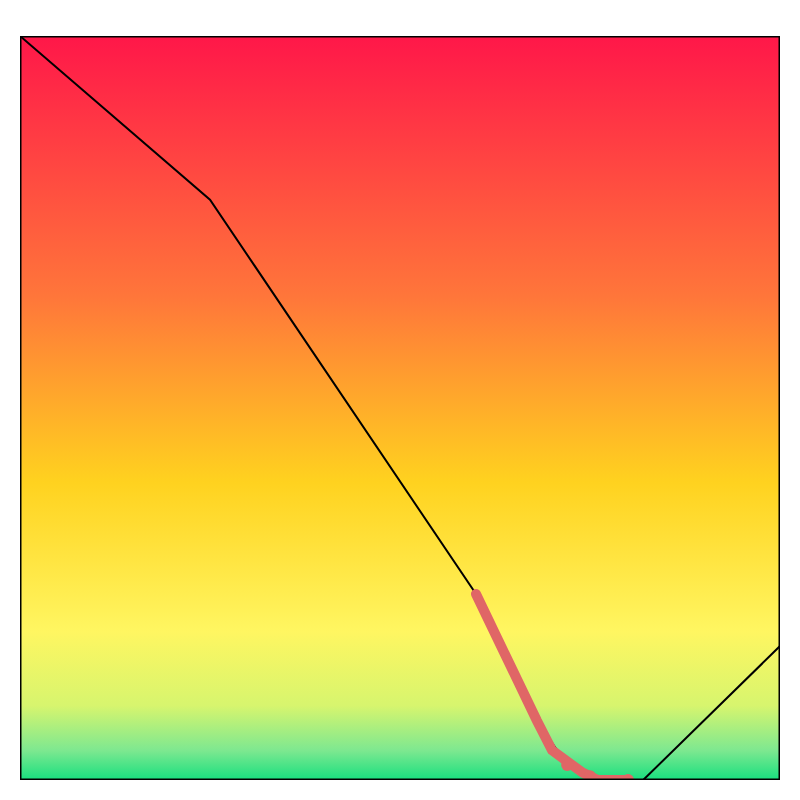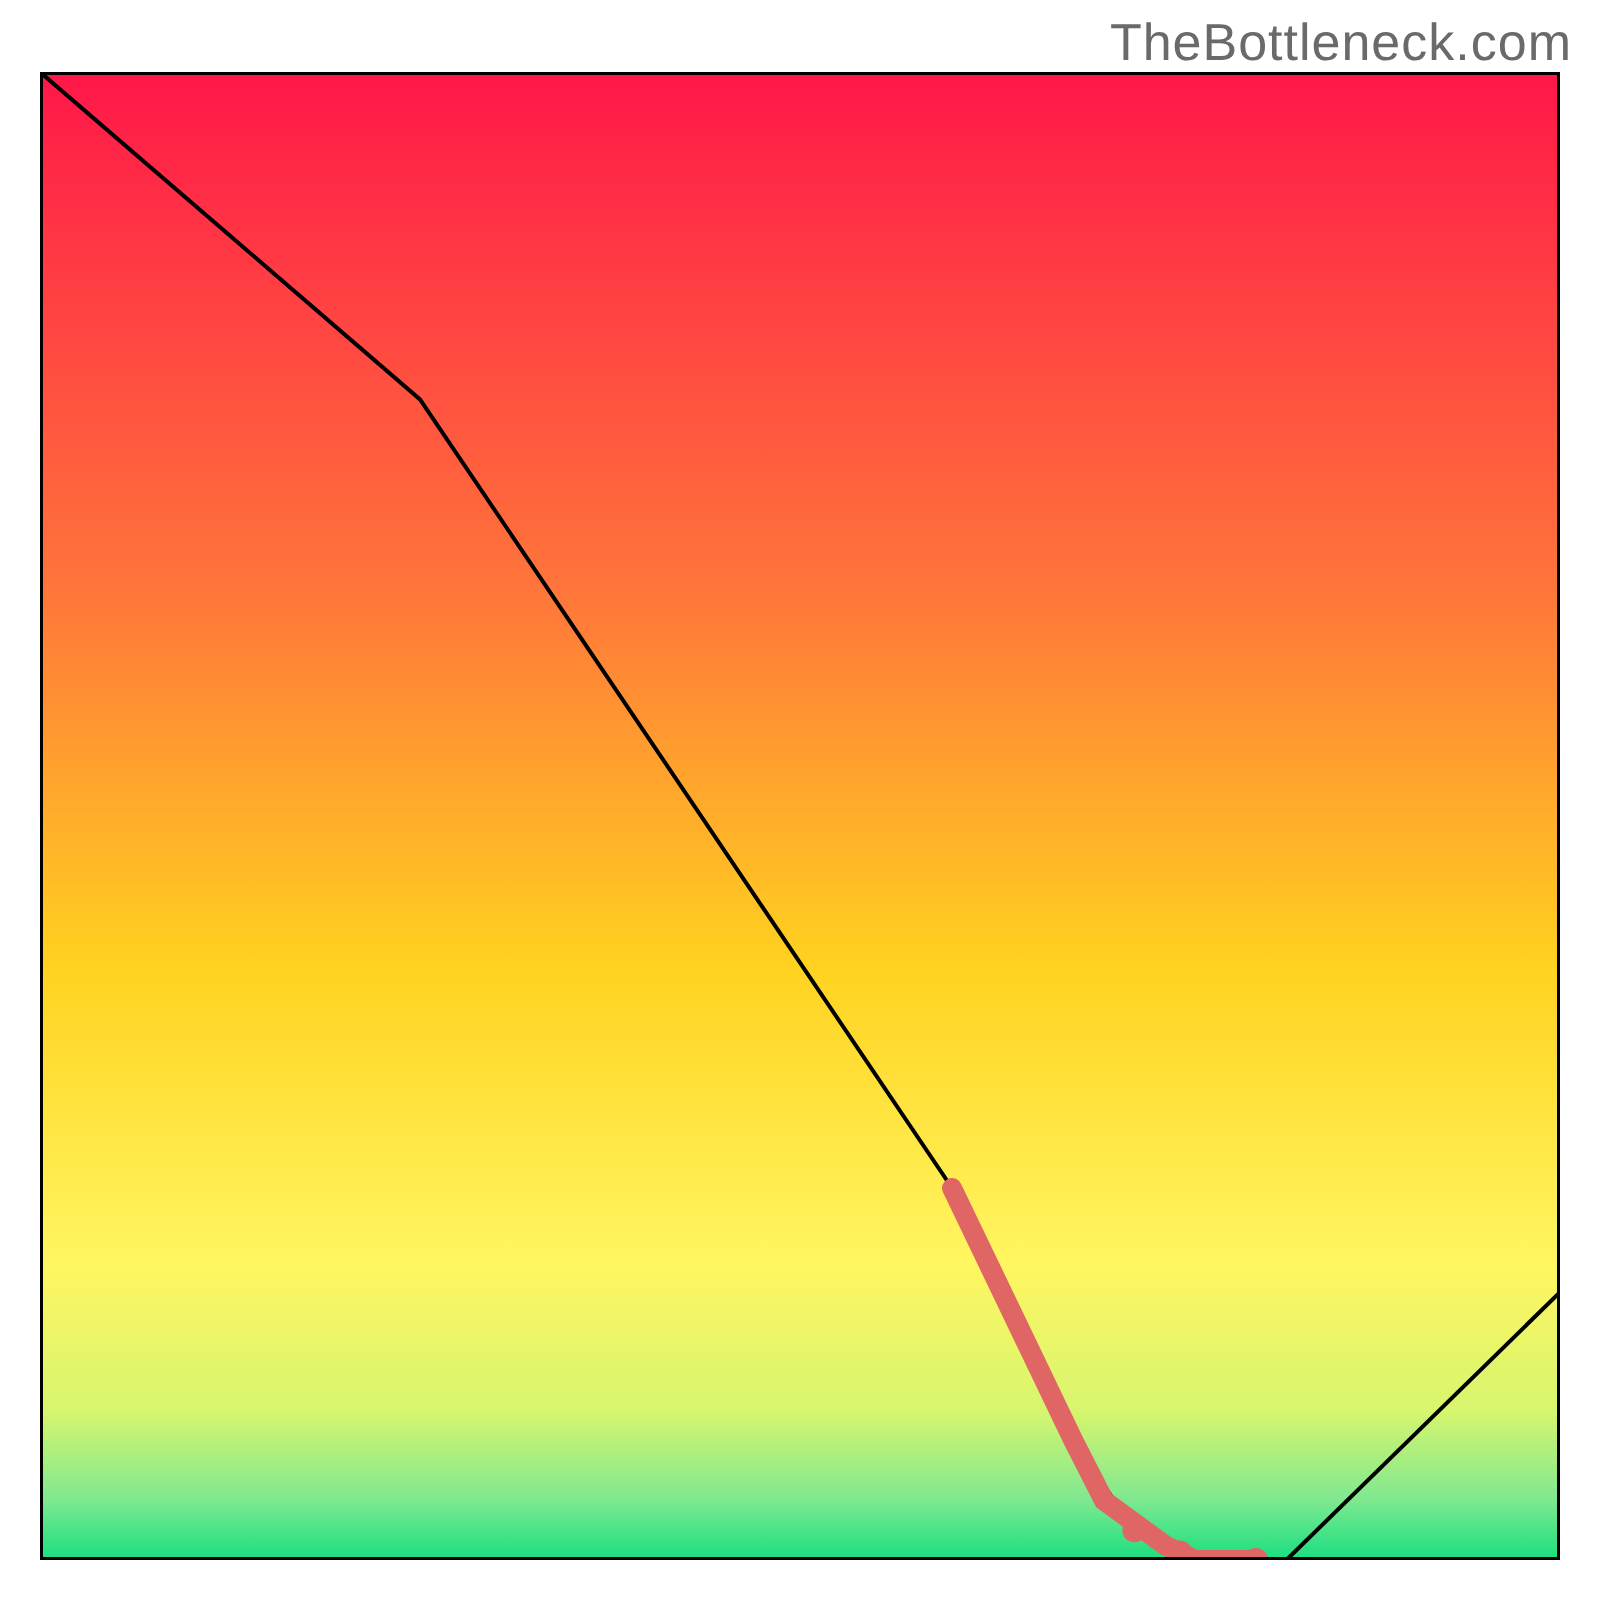--- a/index.html
+++ b/index.html
@@ -35,21 +35,20 @@
     height: 744px;
     box-sizing: border-box;
     overflow: hidden;
   }
   svg { display: block; }
 </style>
 </head>
 <body>
 
 <div class="stage">
-  <div class="watermark">TheBottleneck.com</div>
 
   <div class="plot-frame">
     <svg id="chart-svg" width="760" height="744" viewBox="0 0 760 744">
       <defs>
         <linearGradient id="bg-gradient" x1="0" y1="0" x2="0" y2="1">
         <stop offset="0%" stop-color="#ff1749"></stop>
             <stop offset="35%" stop-color="#ff763a"></stop>
             <stop offset="60%" stop-color="#ffd21f"></stop>
             <stop offset="80%" stop-color="#fff661"></stop>
             <stop offset="90%" stop-color="#d7f56e"></stop>

